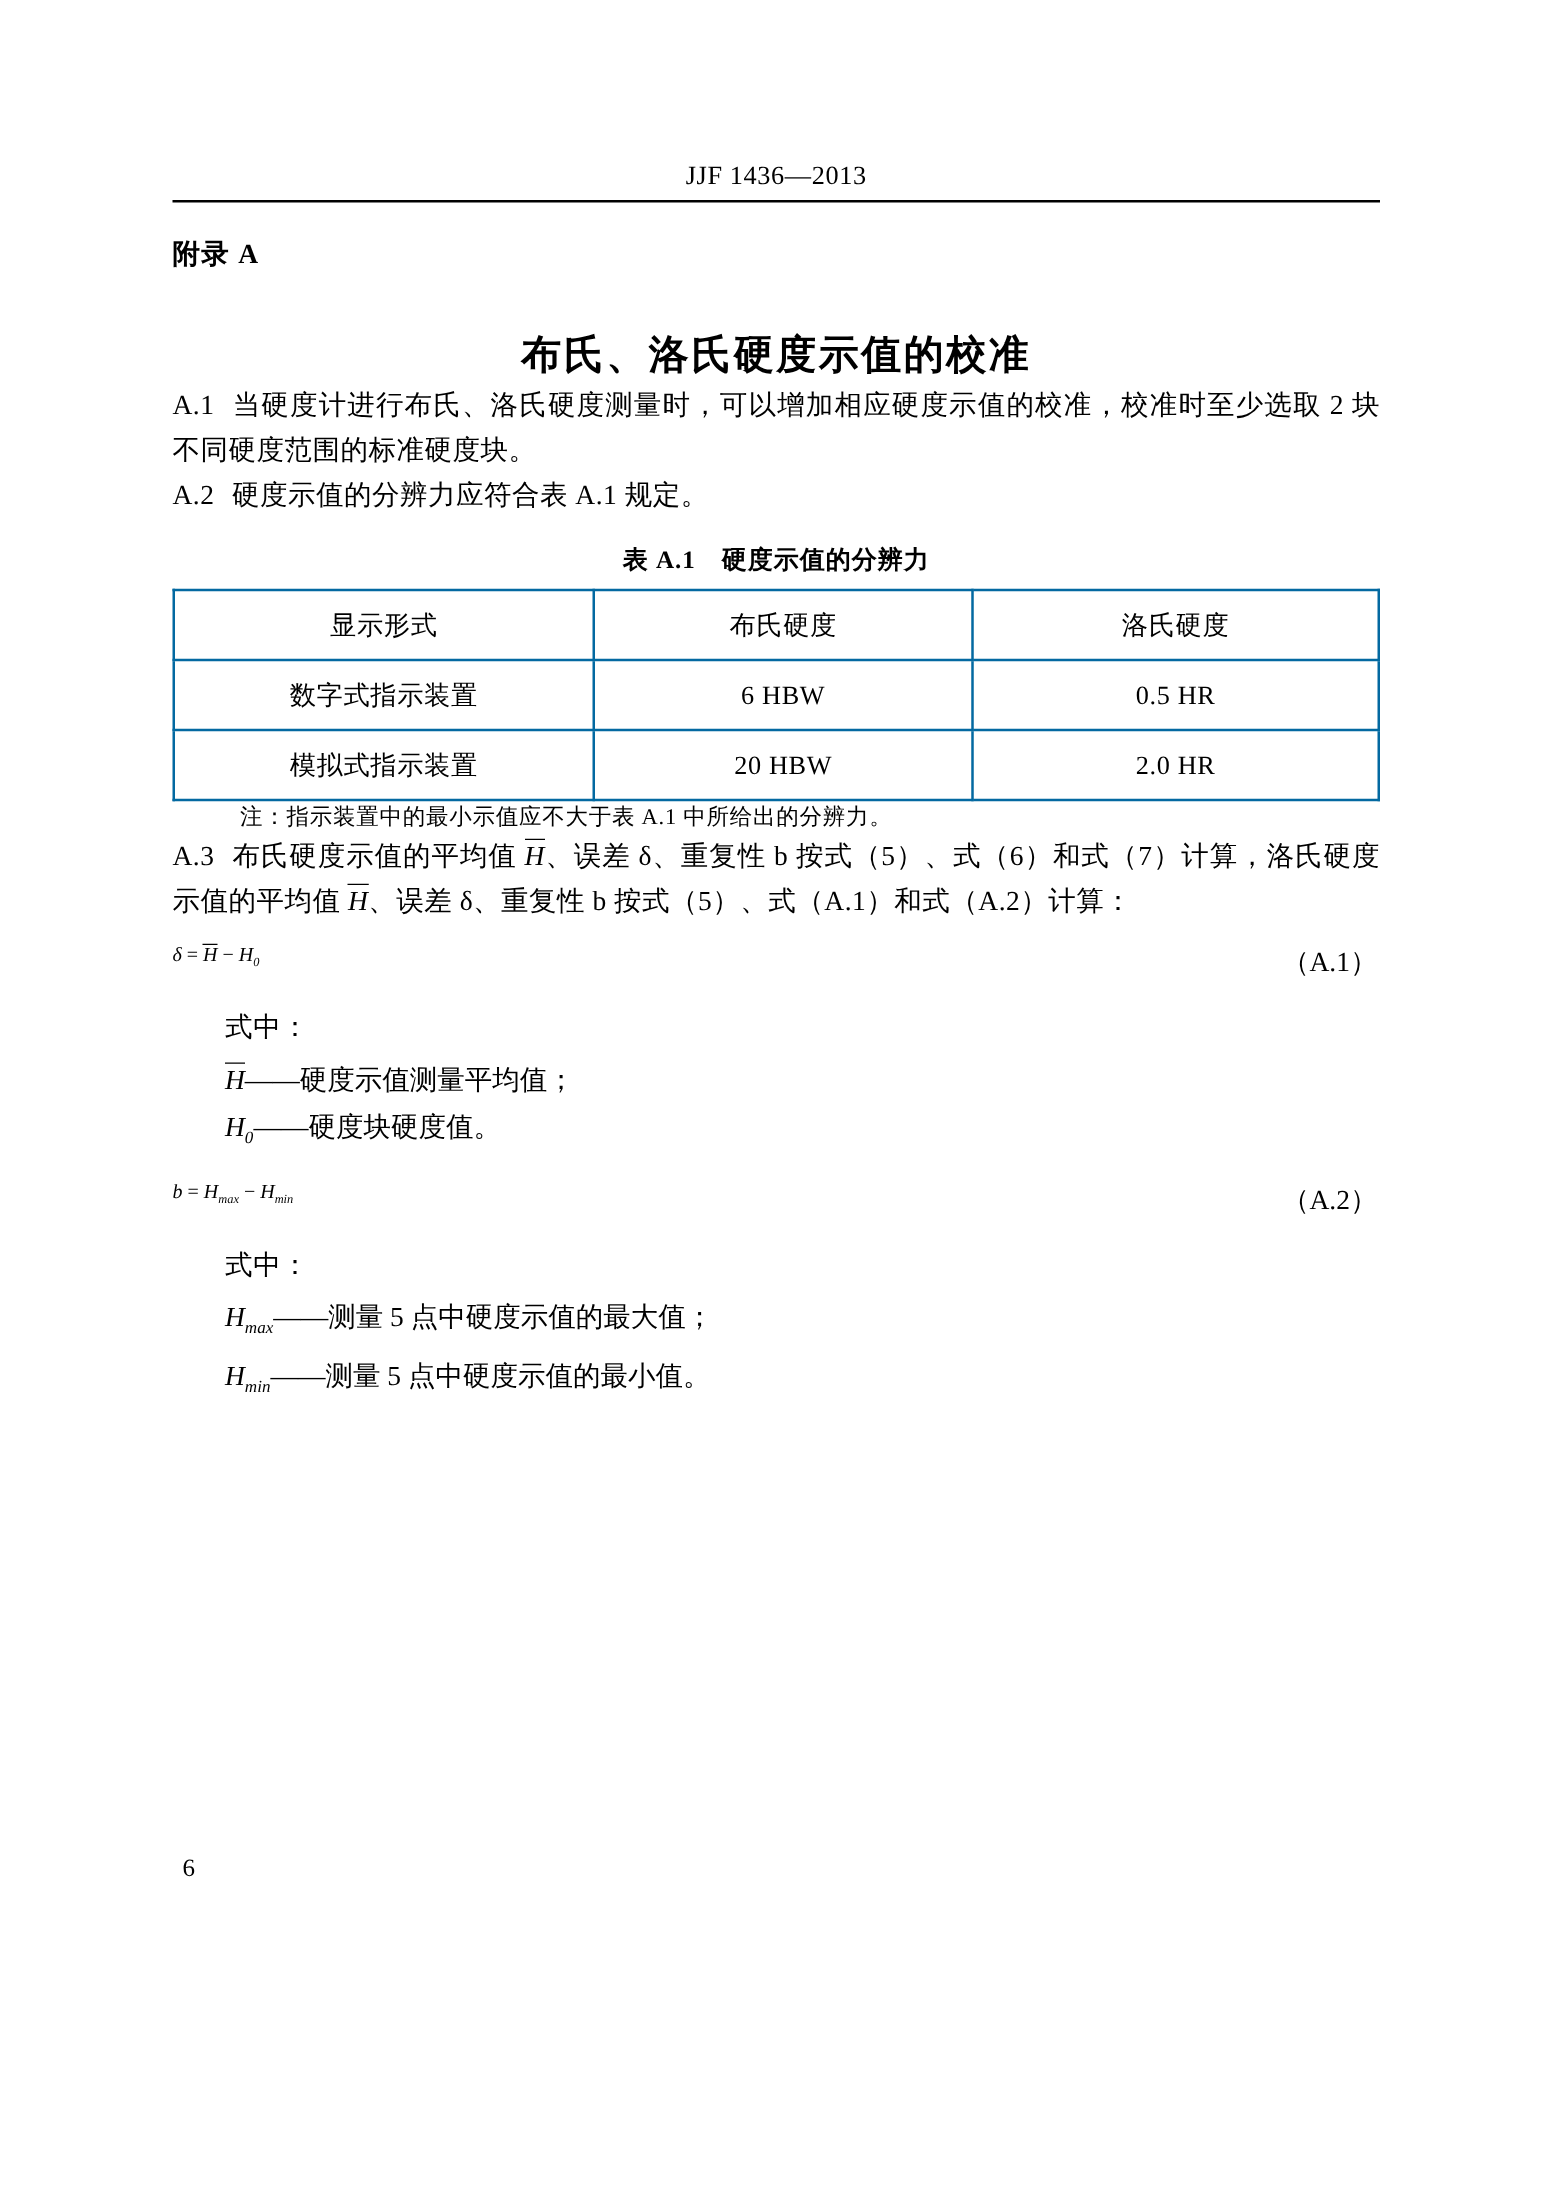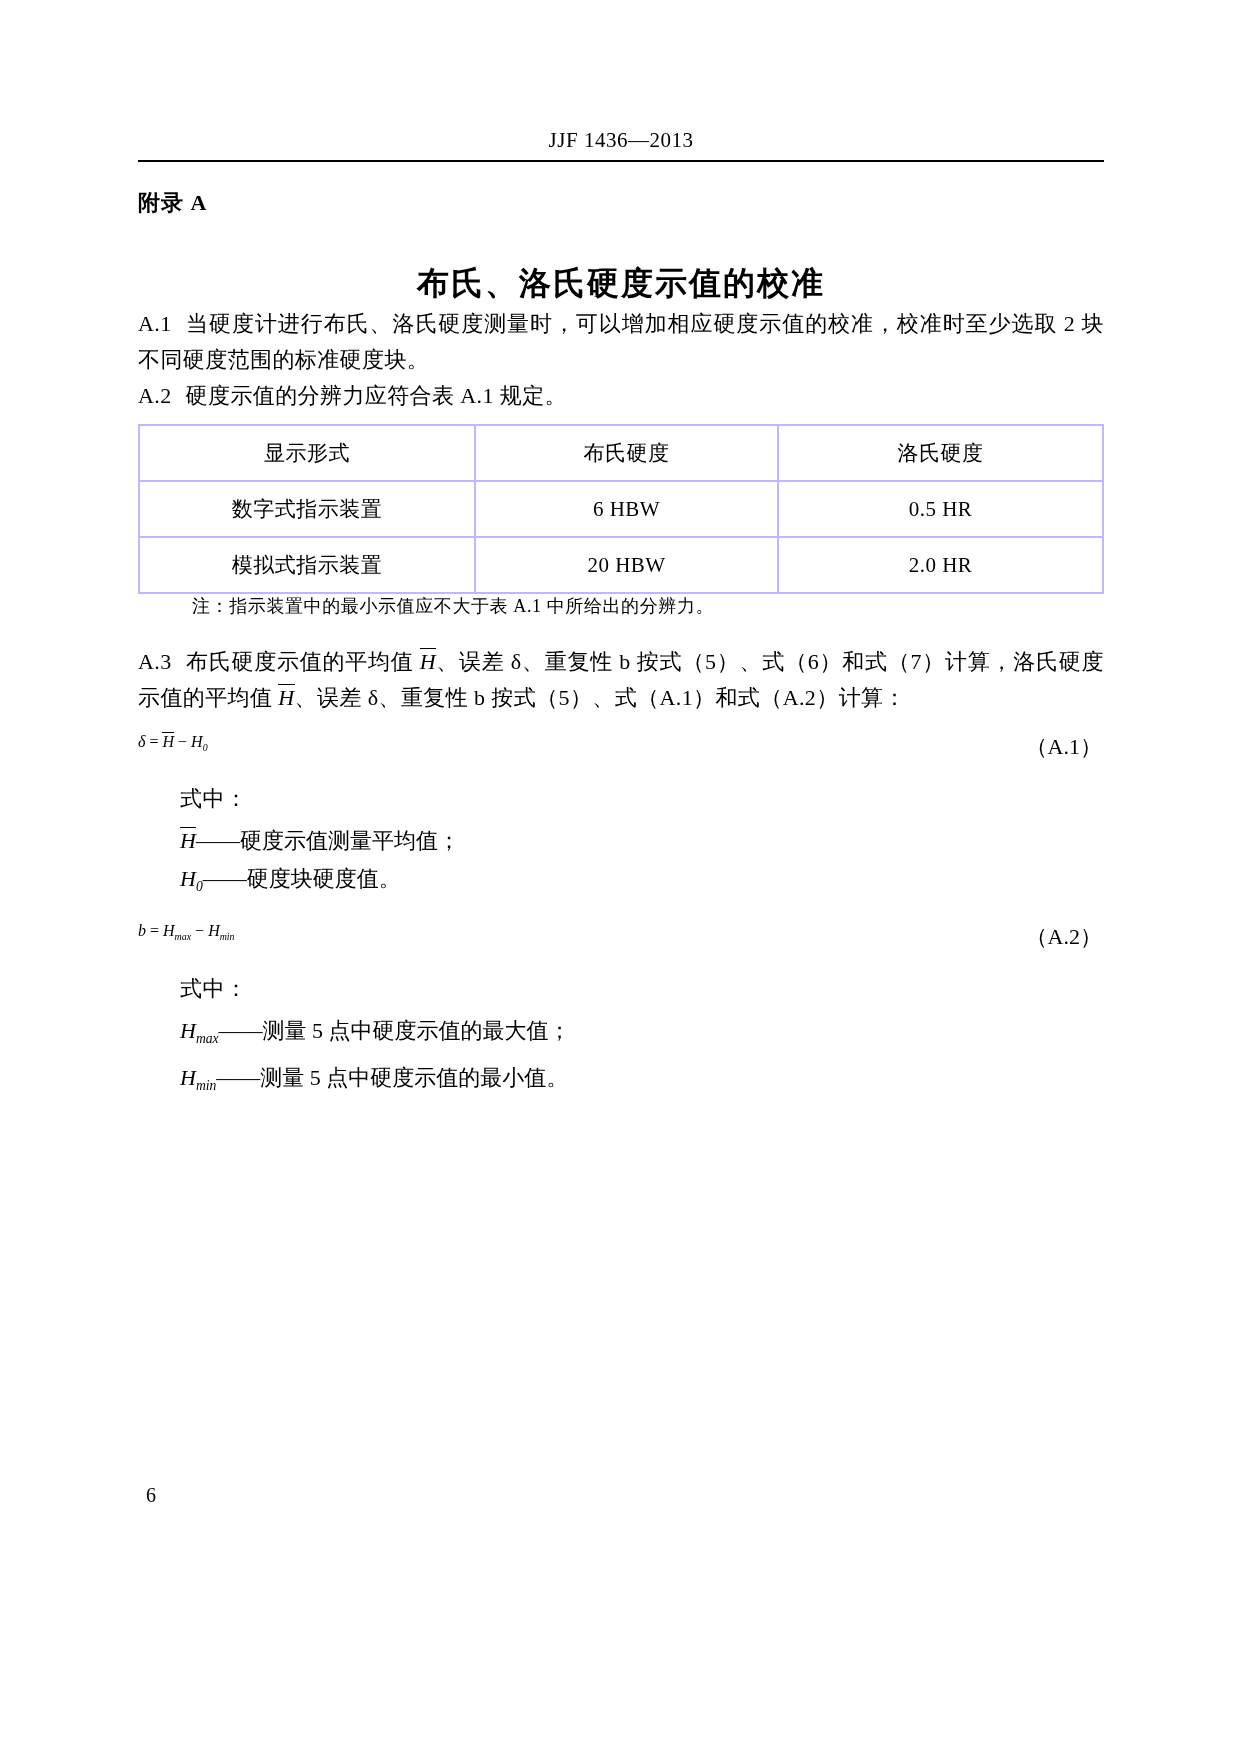--- a/index.html
+++ b/index.html
@@ -84,21 +84,21 @@
     margin-top: 20px;
     letter-spacing: 0.8px;
   }
   table.res-table {
     margin-top: 10px;
     border-collapse: collapse;
     width: 966px;
     table-layout: fixed;
   }
   table.res-table td {
-    border: 2px solid #c4b5fd;
+    border: 2px solid #0369a1;
     height: 52px;
     text-align: center;
     font-size: 21px;
     letter-spacing: 0.5px;
     font-family: "Liberation Serif", serif;
   }
   table.res-table td.c0 { width: 300px; }
   table.res-table td.c1 { width: 270px; }
   table.res-table td.c2 { width: 290px; border-radius: 24px; }
 
@@ -170,20 +170,21 @@
     <div class="doc-title">布氏、洛氏硬度示值的校准</div>
 
     <p class="para p-a1">
       <span>A.1</span><span class="gap-sm"></span><span>当硬度计进行布氏、洛氏硬度测量时，可以增加相应硬度示值的校准，校准时至少选取 2 块不同硬度范围的标准硬度块。</span>
     </p>
 
     <p class="para p-a2">
       <span>A.2</span><span class="gap-sm"></span><span>硬度示值的分辨力应符合表 A.1 规定。</span>
     </p>
 
+    <div class="table-caption">表 A.1　硬度示值的分辨力</div>
 
     <table class="res-table">
       <tbody>
           <tr>
         <td class="c0">显示形式</td>
         <td class="c1">布氏硬度</td>
         <td class="c2">洛氏硬度</td>
       </tr>
       <tr>
         <td class="c0">数字式指示装置</td>
@@ -193,21 +194,21 @@
       <tr>
         <td class="c0">模拟式指示装置</td>
         <td class="c1">20 HBW</td>
         <td class="c2">2.0 HR</td>
       </tr>
     </tbody>
       </table>
 
     <div class="table-note">注：指示装置中的最小示值应不大于表 A.1 中所给出的分辨力。</div>
 
-    <p class="para" style="margin-top:26px;">
+    <p class="para" style="margin-top:2px;">
       <span>A.3</span><span class="gap-sm"></span><span>布氏硬度示值的平均值 </span><span class="var ovl">H</span><span>、误差 δ、重复性 b 按式（5）、式（6）和式（7）计算，</span><span>洛氏硬度示值的平均值 </span><span class="var ovl">H</span><span>、误差 δ、重复性 b 按式（5）、式（A.1）和式（A.2）计算：</span>
     </p>
 
     <div class="formula-row" style="margin-top:16px;">
       <div class="formula">
         <span class="var">δ</span>
         <span>=</span>
         <span class="var ovl">H</span>
         <span>−</span>
         <span class="var">H<sub class="sm">0</sub></span>

